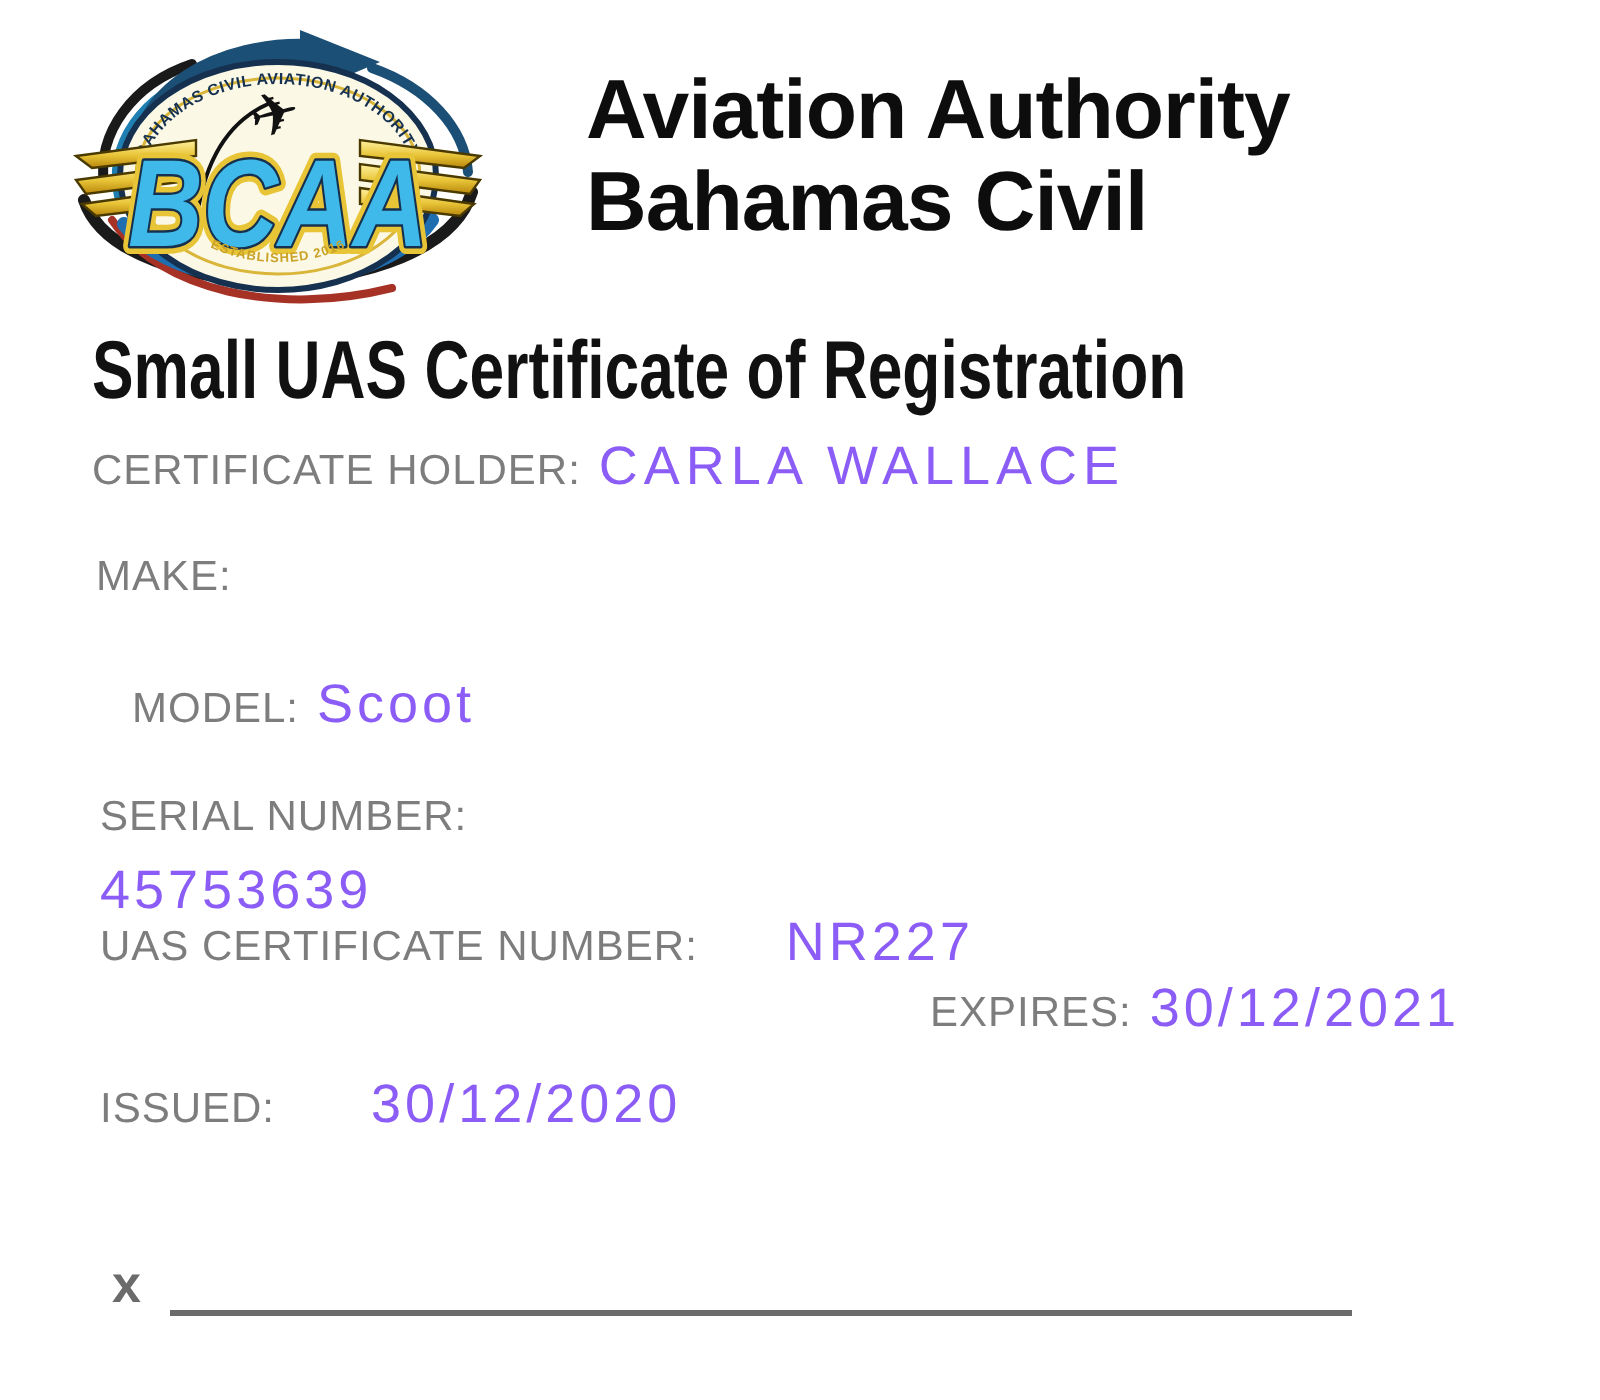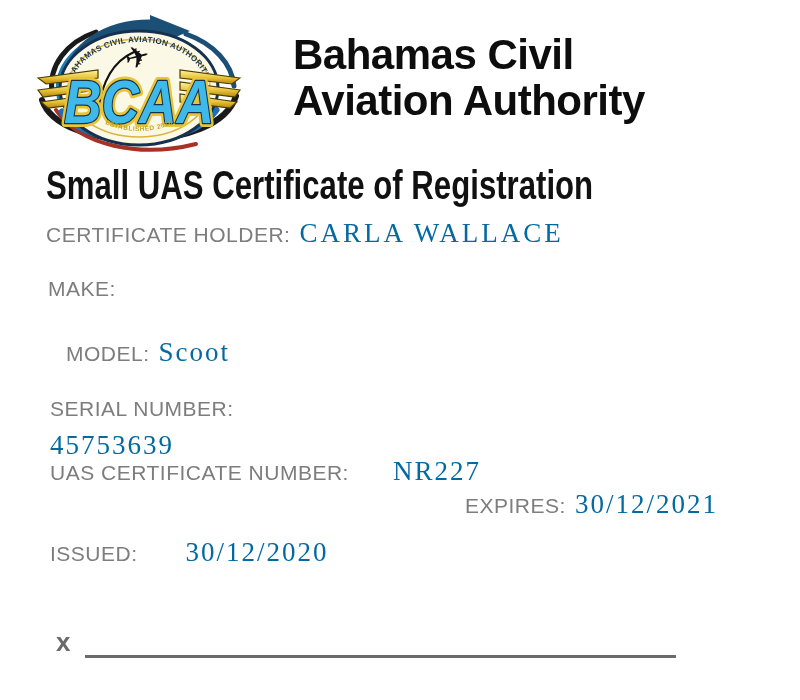--- a/index.html
+++ b/index.html
@@ -16,21 +16,21 @@
               font-size: 42px; line-height: 46px; letter-spacing: -0.5px; }
 
   
   .cert-title { position: absolute; left: 46px; top: 163px; font-weight: bold; color: #111111;
                 font-size: 41px; line-height: 44px; white-space: nowrap;
                 transform: scaleX(0.76); transform-origin: left center; }
 
   
   .field-row { position: absolute; display: flex; align-items: baseline; gap: 9px; white-space: nowrap; justify-content: center; }
   .field-label { font-size: 21px; color: #7d7d7d; letter-spacing: 0.5px; }
-  .field-value { font-size: 27px; color: #0369a1; letter-spacing: 2px; font-family: Liberation Serif, serif; }
+  .field-value { font-size: 27px; color: #8b5cf6; letter-spacing: 2px; }
   .field-value.wide { letter-spacing: 3px; }
 
   .row-holder  { left: 46px; top: 218px; }
   .row-make    { left: 48px; top: 277px; }
   .row-model   { left: 50px; top: 337px; margin-left: 16px; }
   .row-serial  { left: 50px; top: 397px; flex-direction: column; }
   .row-uascert { left: 50px; top: 456px; gap: 44px; }
   .row-issued  { left: 50px; top: 537px; gap: 48px; }
   .row-expires { left: 465px; top: 489px; }
 
@@ -85,22 +85,22 @@
       <text x="101" y="109" text-anchor="middle" font-size="62" font-weight="bold" font-style="italic" textLength="150" lengthAdjust="spacingAndGlyphs" fill="none" stroke="#E8C437" stroke-width="8" stroke-linejoin="round">BCAA</text>
       <text x="101" y="109" text-anchor="middle" font-size="62" font-weight="bold" font-style="italic" textLength="150" lengthAdjust="spacingAndGlyphs" fill="#3FB9EA" stroke="#15314F" stroke-width="2.5" paint-order="stroke" stroke-linejoin="round">BCAA</text>
 
       <text font-size="6.5" font-weight="bold" fill="#C9A227" letter-spacing="0.5">
         <textPath href="#ringBot" startOffset="50%" text-anchor="middle">ESTABLISHED 2016</textPath>
       </text>
     </svg>
   </div>
 
   <div class="org-name">
+    <div>Aviation Authority</div>
     <div>Bahamas Civil</div>
-    <div>Aviation Authority</div>
   </div>
 
   <div class="cert-title">Small UAS Certificate of Registration</div>
 
   <div class="field-row row-holder">
     <span class="field-label">CERTIFICATE HOLDER:</span>
     <span class="field-value wide">CARLA WALLACE</span>
   </div>
 
   <div class="field-row row-make">

